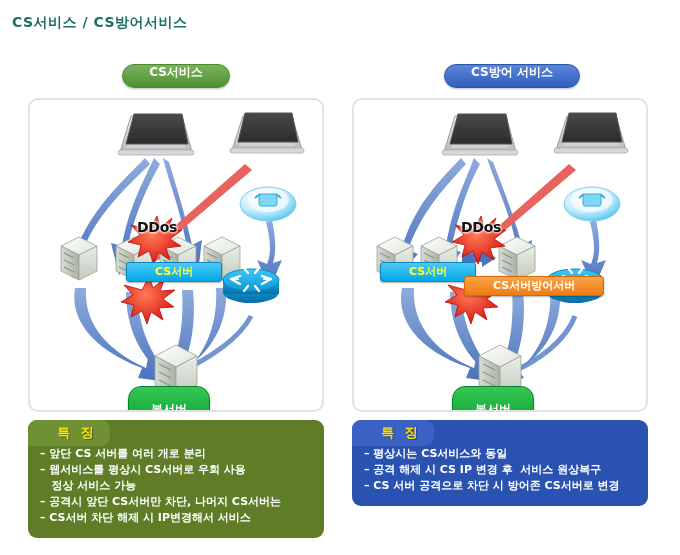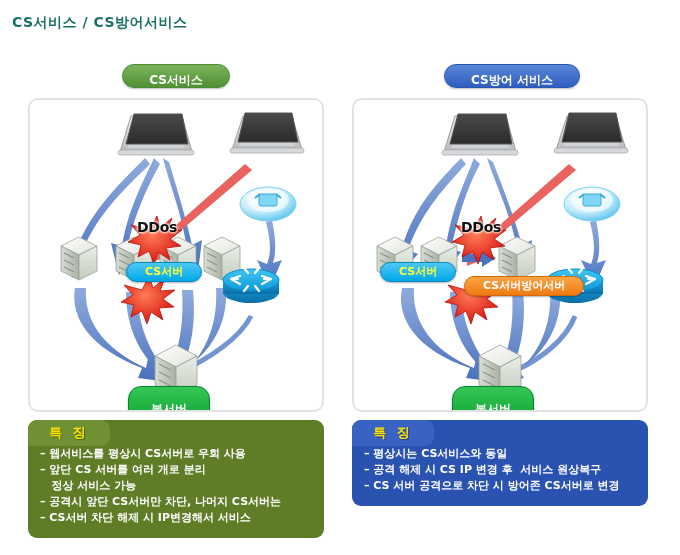--- a/index.html
+++ b/index.html
@@ -19,21 +19,21 @@
   
   .col{position:absolute;top:64px;width:296px;}
   .col-left{left:28px;}
   .col-right{left:352px;}
 
   
   .sec-head{
     width:100%;display:flex;justify-content:center;height:24px;
   }
   .pill-head{
-    display:inline-block;padding:8px 26px;border-radius:14px;
+    display:inline-block;padding:0 26px;border-radius:14px;
     font-size:12px;font-weight:bold;color:#ffffff;
     line-height:15px;
     box-shadow:0 1px 2px rgba(0,0,0,.25);
   }
   .pill-green{background:linear-gradient(#7bb35b,#4f9136);border:1px solid #4a8a31;}
   .pill-blue{background:linear-gradient(#5a86d8,#2f5fc0);border:1px solid #2a55ad;margin-left:24px;}
 
   
   .panel{
     position:relative;margin-top:10px;
@@ -42,21 +42,21 @@
     border:2px solid #e2e2e2;
     border-radius:10px;
     overflow:hidden;
   }
   .panel svg{position:absolute;left:0;top:0;}
 
   
   .lbl{
     position:absolute;
     font-size:11px;font-weight:bold;
-    padding:2px 18px;border-radius:10px;
+    padding:2px 28px;border-radius:3px;
     white-space:nowrap;line-height:14px;
     box-shadow:0 1px 2px rgba(0,0,0,.3);
   }
   .lbl-cyan{background:linear-gradient(#4ec8f5,#00a8e8);border:1px solid #0b88c4;color:#ffff33;}
   .lbl-orange{background:linear-gradient(#f9a545,#ef7b12);border:1px solid #d2690a;color:#ffffff;}
   .lbl-bgreen{background:linear-gradient(#35c755,#049a2c);border:1px solid #05832a;color:#ffffff;font-size:12px;padding:15px 22px;border-radius:13px;}
   .lbl-ddos{
     position:absolute;font-size:14px;font-weight:bold;color:#111;
     letter-spacing:-.3px;text-shadow:0 0 3px #fff,0 0 3px #fff,0 0 3px #fff;
   }
@@ -75,20 +75,21 @@
     position:absolute;left:0;top:0;
     width:82px;height:26px;
     border-radius:9px 9px 9px 0;
   }
   .tab-green{background:#6f9133;}
   .tab-blue{background:#3a62c4;}
   .info-tab-label{
     position:absolute;left:0;top:4px;width:82px;text-align:center;
     font-size:13px;font-weight:bold;color:#ffe400;letter-spacing:3px;
     text-shadow:1px 1px 1px rgba(0,0,0,.35);
+    padding-left:8px;
   }
   .info ul{list-style:none;margin:0;padding:0;}
   .info li{
     font-size:11px;color:#ffffff;font-weight:bold;
     line-height:16px;white-space:pre;
   }
 </style>
 </head>
 <body>
 
@@ -237,22 +238,22 @@
 
     <span class="lbl-ddos" style="left:107px;top:119px;">DDos</span>
     <span class="lbl lbl-cyan" style="left:96px;top:162px;">CS서버</span>
     <span class="lbl lbl-bgreen" style="left:98px;top:286px;">본서버</span>
   </div>
 
   <div class="info info-green">
     <div class="info-tab tab-green"></div>
     <div class="info-tab-label">특 징</div>
     <ul>
+      <li>– 앞단 CS 서버를 여러 개로 분리</li>
       <li>– 웹서비스를 평상시 CS서버로 우회 사용</li>
-      <li>– 앞단 CS 서버를 여러 개로 분리</li>
       <li>   정상 서비스 가능</li>
       <li>– 공격시 앞단 CS서버만 차단, 나머지 CS서버는</li>
       <li>– CS서버 차단 해제 시 IP변경해서 서비스</li>
     </ul>
   </div>
 </div>
 
 <div class="col col-right">
 
   <div class="sec-head">

